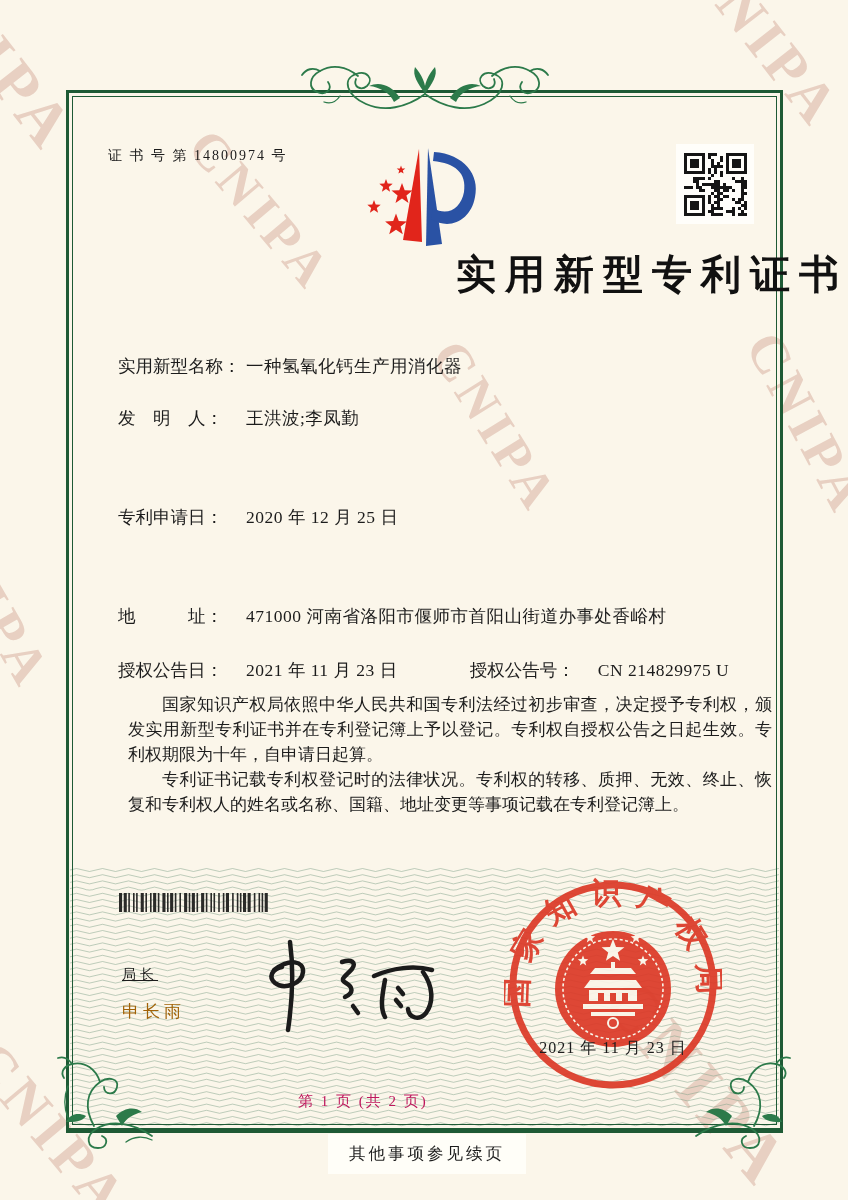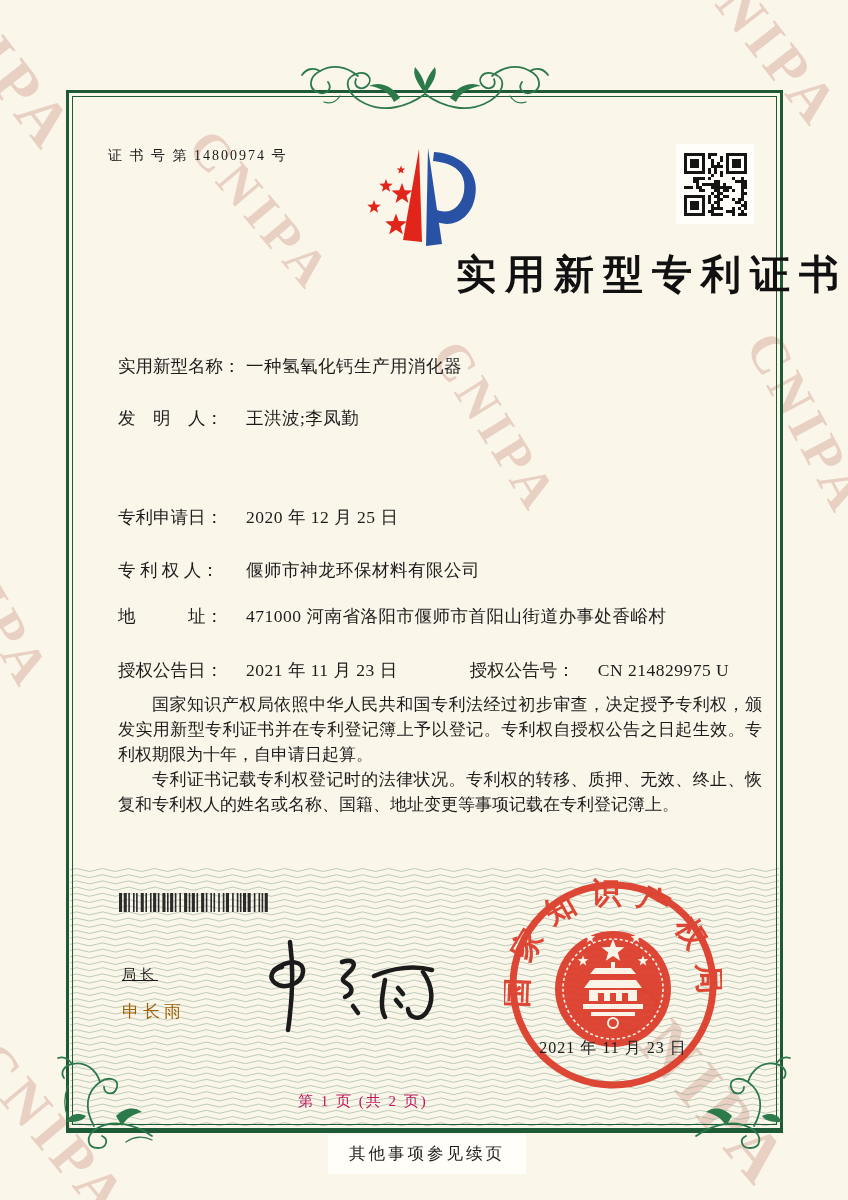--- a/index.html
+++ b/index.html
@@ -19,21 +19,21 @@
   
   .certno{position:absolute;left:108px;top:147px;font-size:14px;letter-spacing:2px;color:#1c1c1c;z-index:4;}
   .logo{position:absolute;left:350px;top:134px;width:150px;height:126px;z-index:4;}
   .qr{position:absolute;left:676px;top:144px;width:78px;height:80px;background:#fffefa;z-index:4;}
   .title{position:absolute;left:0;right:0;top:247px;text-align:right;font-size:40px;font-weight:bold;
          letter-spacing:9px;color:#111;z-index:4;}
   .field{position:absolute;left:118px;right:80px;font-size:17.5px;color:#1c1c1c;white-space:nowrap;z-index:4;}
   .flabel{display:inline-block;width:128px;}
   .fvalue{letter-spacing:.5px;}
   .grant2{margin-left:72px;}
-  .paras{position:absolute;left:118px;top:692px;width:644px;font-size:17px;line-height:25px;color:#1c1c1c;
+  .paras{position:absolute;left:128px;top:692px;width:644px;font-size:17px;line-height:25px;color:#1c1c1c;
          text-align:justify;z-index:4;}
   .paras p{margin:0;text-indent:2em;}
   .barcode{position:absolute;left:119px;top:893px;z-index:4;}
   .signer-title{position:absolute;left:122px;top:966px;font-size:14px;letter-spacing:4px;color:#1c1c1c;z-index:4;text-decoration:underline;}
   .signer-name{position:absolute;left:122px;top:1000px;font-size:17px;letter-spacing:4px;color:#a16207;z-index:4;}
   .signature{position:absolute;left:246px;top:934px;width:200px;height:108px;z-index:5;}
   .seal{position:absolute;left:504px;top:876px;width:218px;height:218px;z-index:5;opacity:.93;}
   .seal-date{position:absolute;left:506px;top:1038px;width:214px;text-align:center;font-size:16px;
              letter-spacing:1px;color:#1d1d1d;z-index:6;}
   .page-indicator{position:absolute;left:298px;top:1092px;width:220px;text-align:left;font-size:15px;
@@ -286,23 +286,20 @@
 
   <div class="field" style="top:354px">
     <span class="flabel">实用新型名称：</span><span class="fvalue">一种氢氧化钙生产用消化器</span>
   </div>
   <div class="field" style="top:406px">
     <span class="flabel">发　明　人：</span><span class="fvalue">王洪波;李凤勤</span>
   </div>
   <div class="field" style="top:505px">
     <span class="flabel">专利申请日：</span><span class="fvalue">2020 年 12 月 25 日</span>
   </div>
-  <div class="field" style="top:558px">
-    <span class="flabel">专 利 权 人：</span><span class="fvalue">偃师市神龙环保材料有限公司</span>
-  </div>
   <div class="field" style="top:604px">
     <span class="flabel">地　　　址：</span><span class="fvalue">471000 河南省洛阳市偃师市首阳山街道办事处香峪村</span>
   </div>
   <div class="field" style="top:658px">
     <span class="flabel">授权公告日：</span><span class="fvalue">2021 年 11 月 23 日</span><span class="flabel grant2">授权公告号：</span><span class="fvalue">CN 214829975 U</span>
   </div>
 
   <div class="paras">
     <p>国家知识产权局依照中华人民共和国专利法经过初步审查，决定授予专利权，颁发实用新型专利证书并在专利登记簿上予以登记。专利权自授权公告之日起生效。专利权期限为十年，自申请日起算。</p>
     <p>专利证书记载专利权登记时的法律状况。专利权的转移、质押、无效、终止、恢复和专利权人的姓名或名称、国籍、地址变更等事项记载在专利登记簿上。</p>

